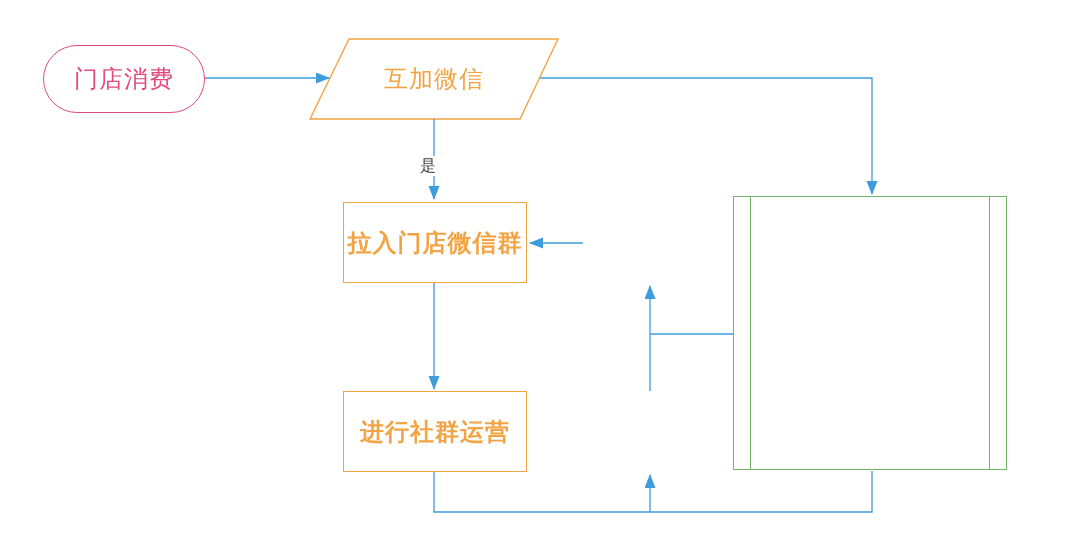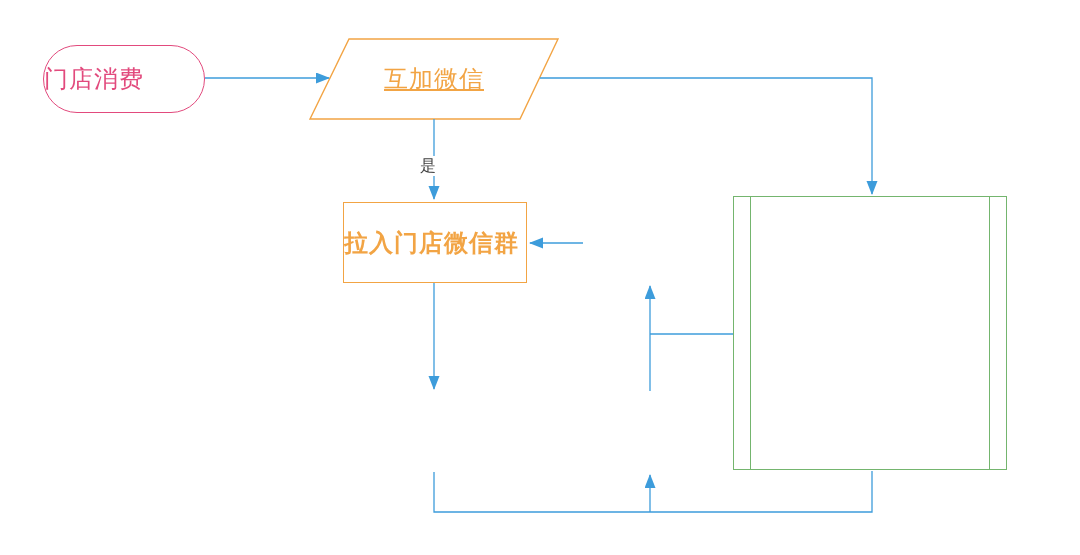--- a/index.html
+++ b/index.html
@@ -6,27 +6,27 @@
     --c-blue:#3D9CDB; --c-orange:#F2A444; --c-pink:#E24A7D;
     --c-green:#74B56E; --c-green_text:#55A755; --c-gray:#3d3d3d; --c-bg:#FFFFFF;
   }
   html,body{margin:0;padding:0;background:var(--c-bg);}
   body{font-family:"Liberation Sans", sans-serif;}
   .canvas{position:relative;width:1080px;height:555px;background:var(--c-bg);overflow:hidden;}
   .layer{position:absolute;left:0;top:0;}
   .edge{fill:none;stroke:var(--c-blue);stroke-width:1.3px;}
   #arw path{fill:var(--c-blue);stroke:none;}
   .parallelogram{fill:#fff;stroke:var(--c-orange);stroke-width:1.4px;}
-  .node{position:absolute;display:flex;align-items:center;justify-content:flex-start;
+  .node{position:absolute;display:flex;align-items:center;justify-content:center;
         box-sizing:border-box;background:#fff;text-align:center;}
   .rect{border:1.2px solid var(--c-orange);color:var(--c-orange);font-size:24px;letter-spacing:1px;font-weight:bold;}
   .terminator{border:1.7px solid var(--c-pink);border-radius:36px;color:var(--c-pink);
         font-size:24px;letter-spacing:1px;}
   .flabel{position:absolute;display:flex;align-items:center;justify-content:center;
-        color:var(--c-orange);font-size:24px;letter-spacing:1px;background:transparent;text-align:right;text-decoration:underline;}
+        color:var(--c-orange);font-size:24px;letter-spacing:1px;background:transparent;text-align:right;}
   .predefined{border:1.4px solid var(--c-green);color:var(--c-green_text);
         font-size:24px;line-height:1.42;letter-spacing:1px;}
   .predefined .bar{position:absolute;top:0;bottom:0;width:0;border-left:1.4px solid var(--c-green);}
   .bar.l{left:16px;} .bar.r{right:16px;}
   .yes-label{position:absolute;background:#fff;color:var(--c-gray);font-size:16px;
         text-align:center;line-height:20px;}
 </style>
 </head>
 <body>
 
@@ -58,20 +58,23 @@
 
   <div class="flabel" style="left:334px;top:39px;width:200px;height:80px">
     <span>互加微信</span>
   </div>
 
   <div class="node rect" style="left:343px;top:202px;width:184px;height:81px">
     <span>拉入门店微信群</span>
   </div>
 
 
+  <div class="node rect" style="left:343px;top:391px;width:184px;height:81px">
+    <span>进行社群运营</span>
+  </div>
 
 
   <div class="node predefined" style="left:733px;top:196px;width:274px;height:274px">
     <span class="bar l"></span>
     <span class="bar r"></span>
   </div>
 
   <div class="yes-label" style="left:416px;top:156px;width:24px;height:20px">是</div>
 
 </div>

